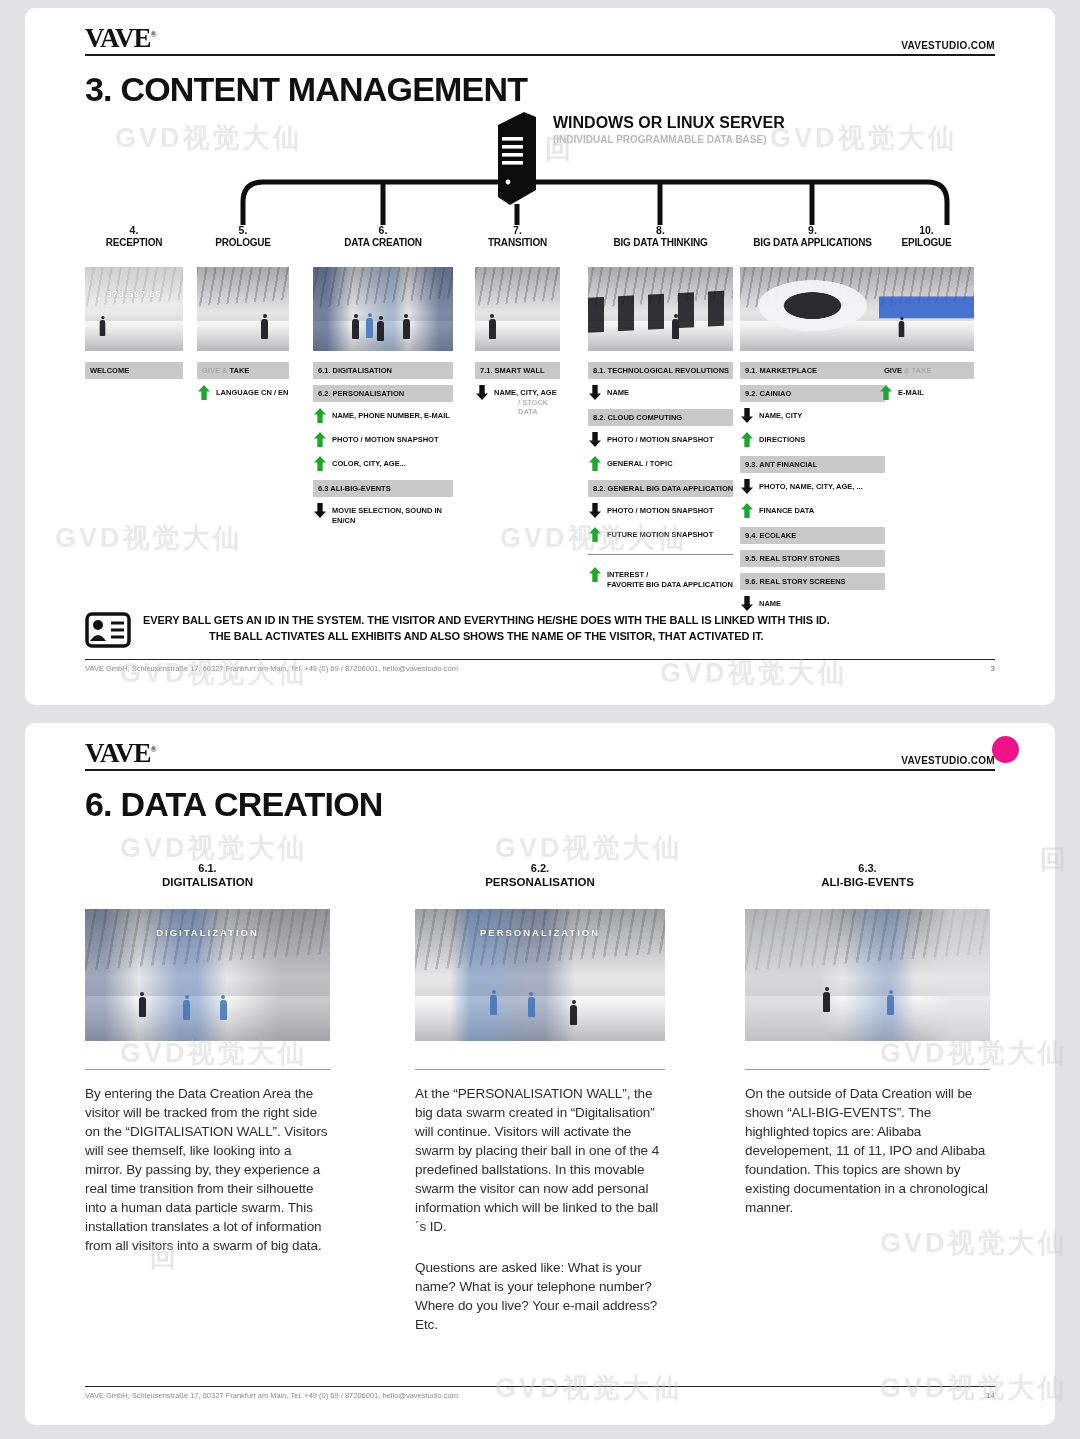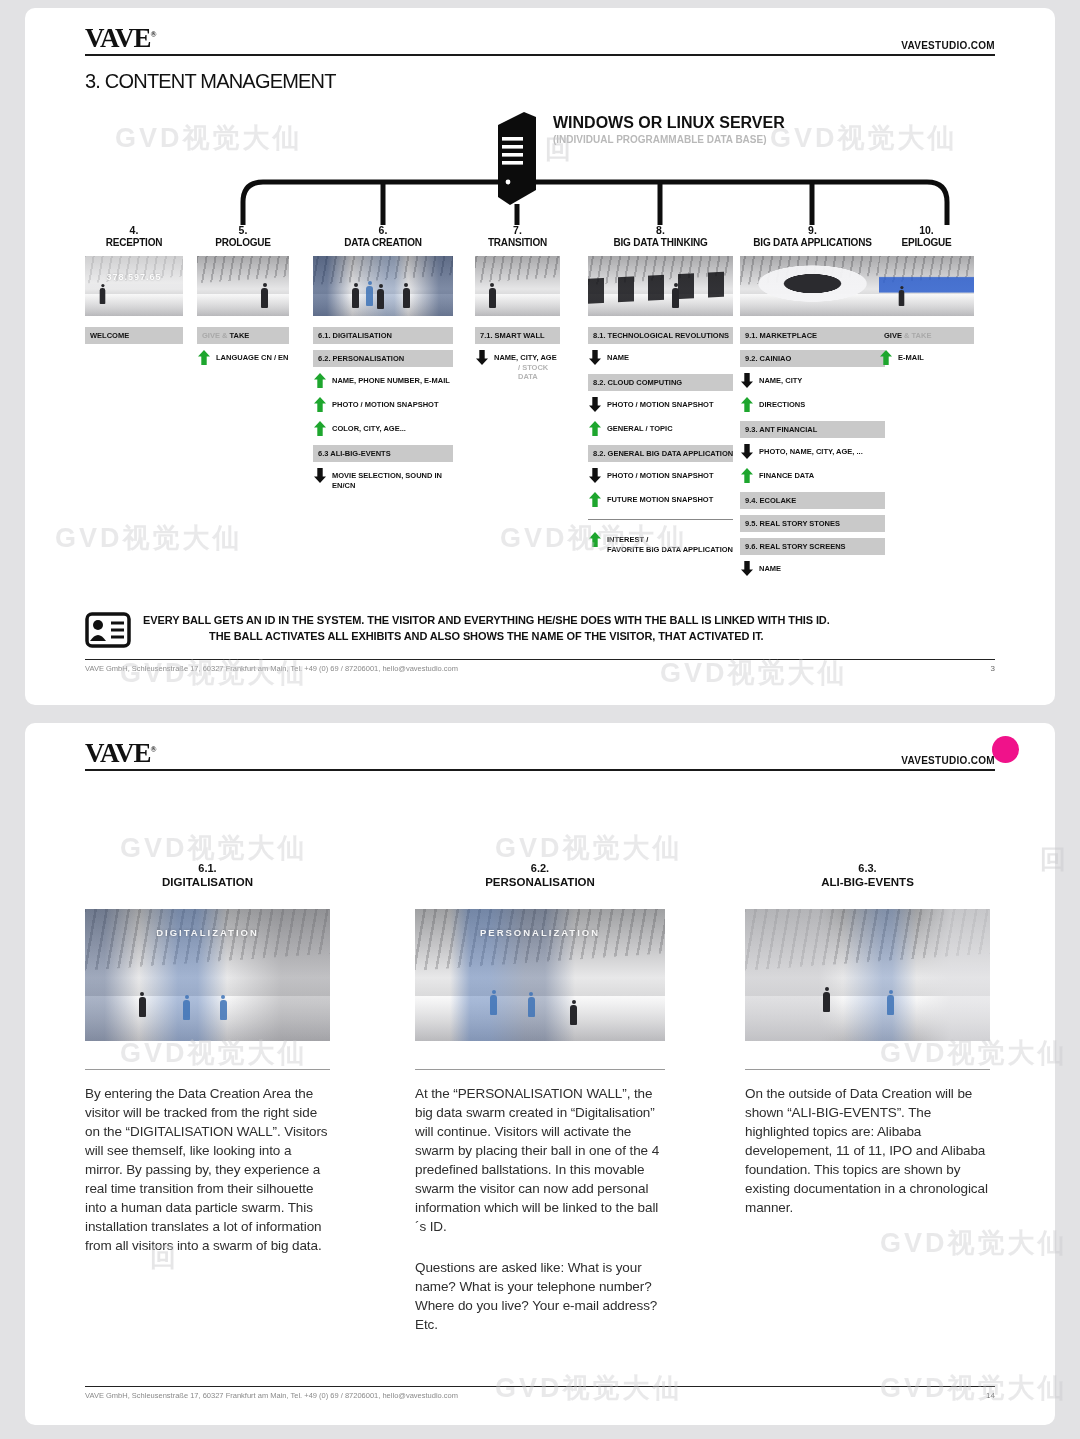--- a/index.html
+++ b/index.html
@@ -9,34 +9,34 @@
   #page1{top:8px;height:697px;}
   #page2{top:723px;height:702px;}
 
   
   .hdr{position:absolute;left:60px;right:60px;top:12px;height:34px;border-bottom:2px solid #1a1a1a;}
   .logo{font-family:"Liberation Serif",serif;font-weight:700;font-size:27px;letter-spacing:-1px;line-height:30px;}
   .logo sup{font-size:8px;vertical-align:super;}
   .site{position:absolute;right:0;bottom:3px;font-size:10px;font-weight:700;letter-spacing:.3px;}
   .pink-dot{position:absolute;width:27px;height:27px;border-radius:50%;right:36px;top:13px;z-index:6;}
 
-  .big-title{position:absolute;left:60px;top:62px;font-size:20px;font-weight:400;letter-spacing:-.8px;}
+  .big-title{position:absolute;left:60px;top:62px;font-size:34px;font-weight:700;letter-spacing:-.8px;}
 
   
   #diagram{position:absolute;left:0;top:0;width:1030px;height:600px;}
   #tree{position:absolute;left:0;top:0;}
   .server{position:absolute;left:460px;top:102px;}
   .server-label{position:absolute;left:528px;top:106px;width:300px;}
   .server-label .l1{font-size:16px;font-weight:700;}
   .server-label .l2{font-size:10px;font-weight:700;color:#b9b9b9;margin-top:2px;}
 
   .col{position:absolute;top:216px;}
   .col-num{font-size:10.5px;font-weight:700;text-align:center;line-height:13px;}
   .col-name{font-size:10px;font-weight:700;text-align:center;line-height:12px;letter-spacing:-.2px;}
-  .render{position:relative;overflow:hidden;height:60px;margin:7px 0 11px 0;
+  .render{position:relative;overflow:hidden;height:84px;margin:18px 0 11px 0;
     background:linear-gradient(180deg,#a9a9ab 0%,#c8c8ca 28%,#e6e6e7 55%,#d2d2d3 72%,#bdbdbf 100%);}
   .render::before{content:'';position:absolute;left:-10%;right:-10%;top:-6px;height:50%;
     background:repeating-linear-gradient(100deg,rgba(70,70,74,.55) 0 2px,rgba(255,255,255,0) 2px 9px);
     transform:skewY(-4deg);opacity:.55;}
   .render::after{content:'';position:absolute;left:0;right:0;bottom:0;height:36%;
     background:linear-gradient(180deg,rgba(255,255,255,.8),rgba(170,170,176,.25));}
   .fx{position:absolute;inset:0;z-index:2;}
   .fig{position:absolute;z-index:3;width:7px;height:20px;background:#27272b;border-radius:3px 3px 1px 1px;}
   .fig::before{content:'';position:absolute;top:-5px;left:1.5px;width:4px;height:4px;border-radius:50%;background:#27272b;}
   .fig.blue{background:#3f74b8;opacity:.85;}
@@ -337,20 +337,21 @@
     <span class="fpage">3</span>
   </div>
 </div>
 
 <div class="page" id="page2">
   <div class="hdr">
     <span class="logo"><span>VAVE</span><sup>®</sup></span>
     <span class="site">VAVESTUDIO.COM</span>
   </div>
   <div class="pink-dot" style="background: rgb(240, 18, 138);"></div>
+  <div class="big-title">6. DATA CREATION</div>
 
   <div>
       <div class="sec" style="left: 60px; width: 245px;">
         <div class="sec-head">
           <div class="sec-num">6.1.</div>
           <div class="sec-name">DIGITALISATION</div>
         </div>
         <div class="big-render b0">
           <div class="fx"></div>
           <span class="big-caption">DIGITALIZATION</span>

